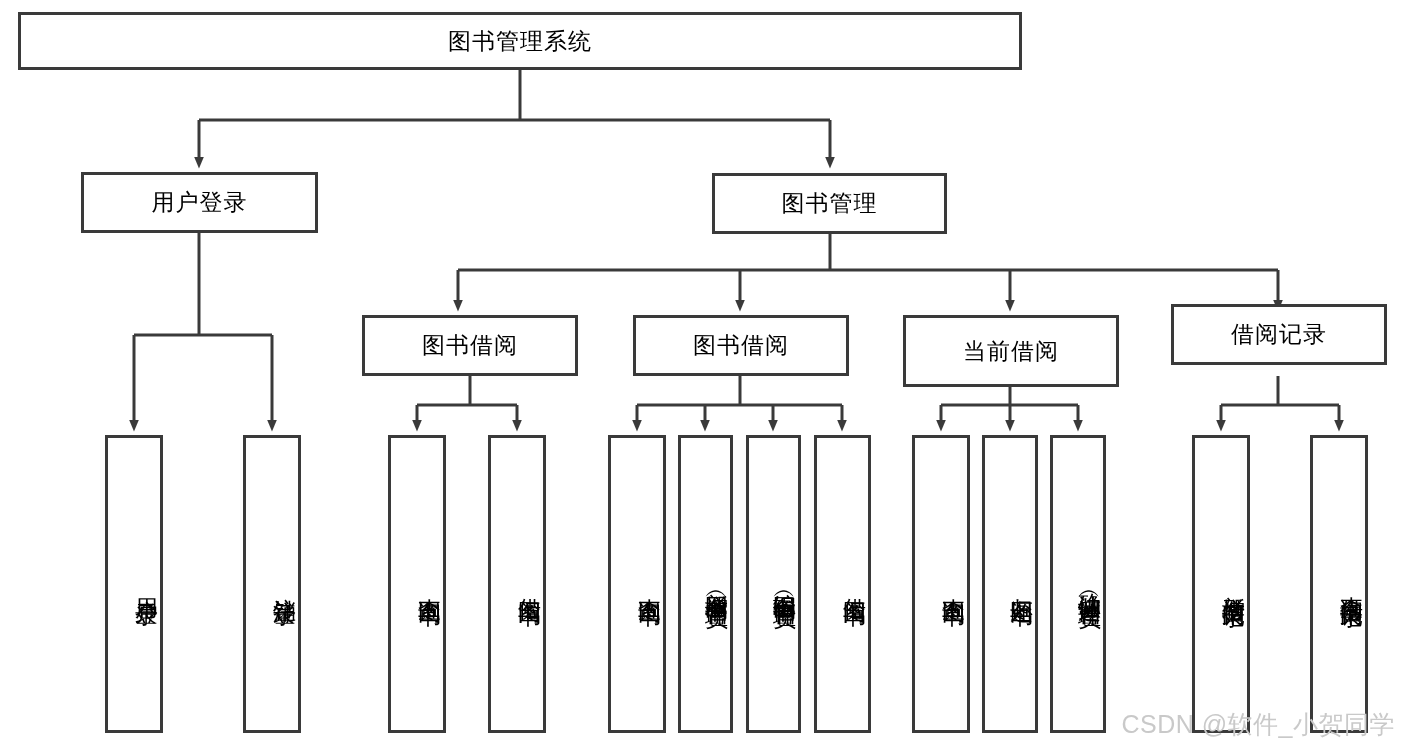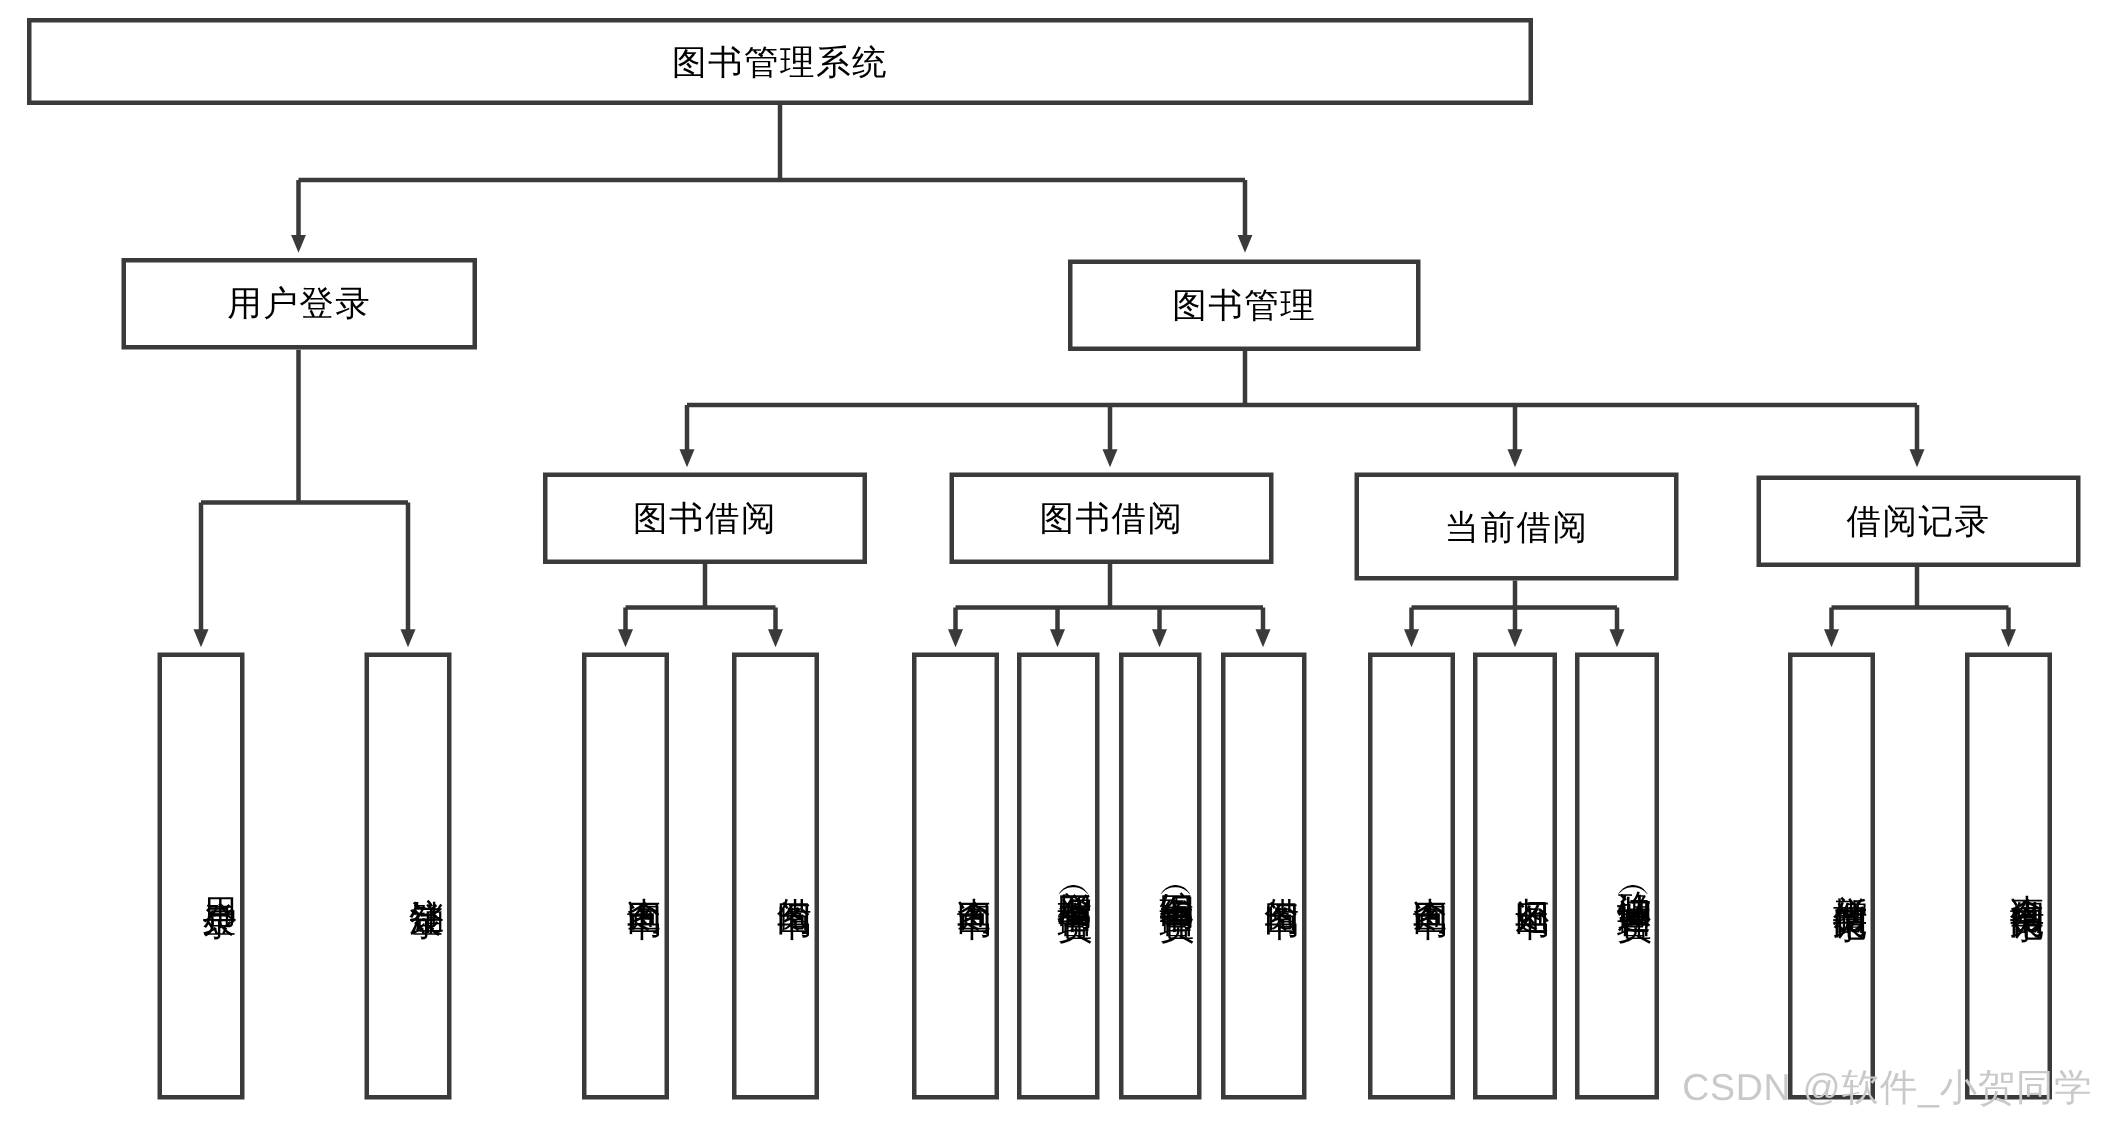--- a/index.html
+++ b/index.html
@@ -85,21 +85,21 @@
   </svg>
 
   <div class="node h" style="left:18px;top:12px;width:1004px;height:58px;">图书管理系统</div>
 
   <div class="node h" style="left:81px;top:172px;width:237px;height:61px;">用户登录</div>
   <div class="node h" style="left:712px;top:173px;width:235px;height:61px;">图书管理</div>
 
   <div class="node h" style="left:362px;top:315px;width:216px;height:61px;">图书借阅</div>
   <div class="node h" style="left:633px;top:315px;width:216px;height:61px;">图书借阅</div>
   <div class="node h" style="left:903px;top:315px;width:216px;height:72px;">当前借阅</div>
-  <div class="node h" style="left:1171px;top:317px;width:216px;height:61px;">借阅记录</div>
+  <div class="node h" style="left:1171px;top:304px;width:216px;height:61px;">借阅记录</div>
 
   <div class="node v" style="left:105px;top:435px;width:58px;height:298px;">用户登录</div>
   <div class="node v" style="left:243px;top:435px;width:58px;height:298px;">注销登录</div>
 
   <div class="node v" style="left:388px;top:435px;width:58px;height:298px;">查询图书</div>
   <div class="node v" style="left:488px;top:435px;width:58px;height:298px;">借阅图书</div>
 
   <div class="node v" style="left:608px;top:435px;width:58px;height:298px;">查询图书</div>
   <div class="node v" style="left:678px;top:435px;width:55px;height:298px;">新增图书（管理员）</div>
   <div class="node v" style="left:746px;top:435px;width:55px;height:298px;">编辑图书（管理员）</div>

